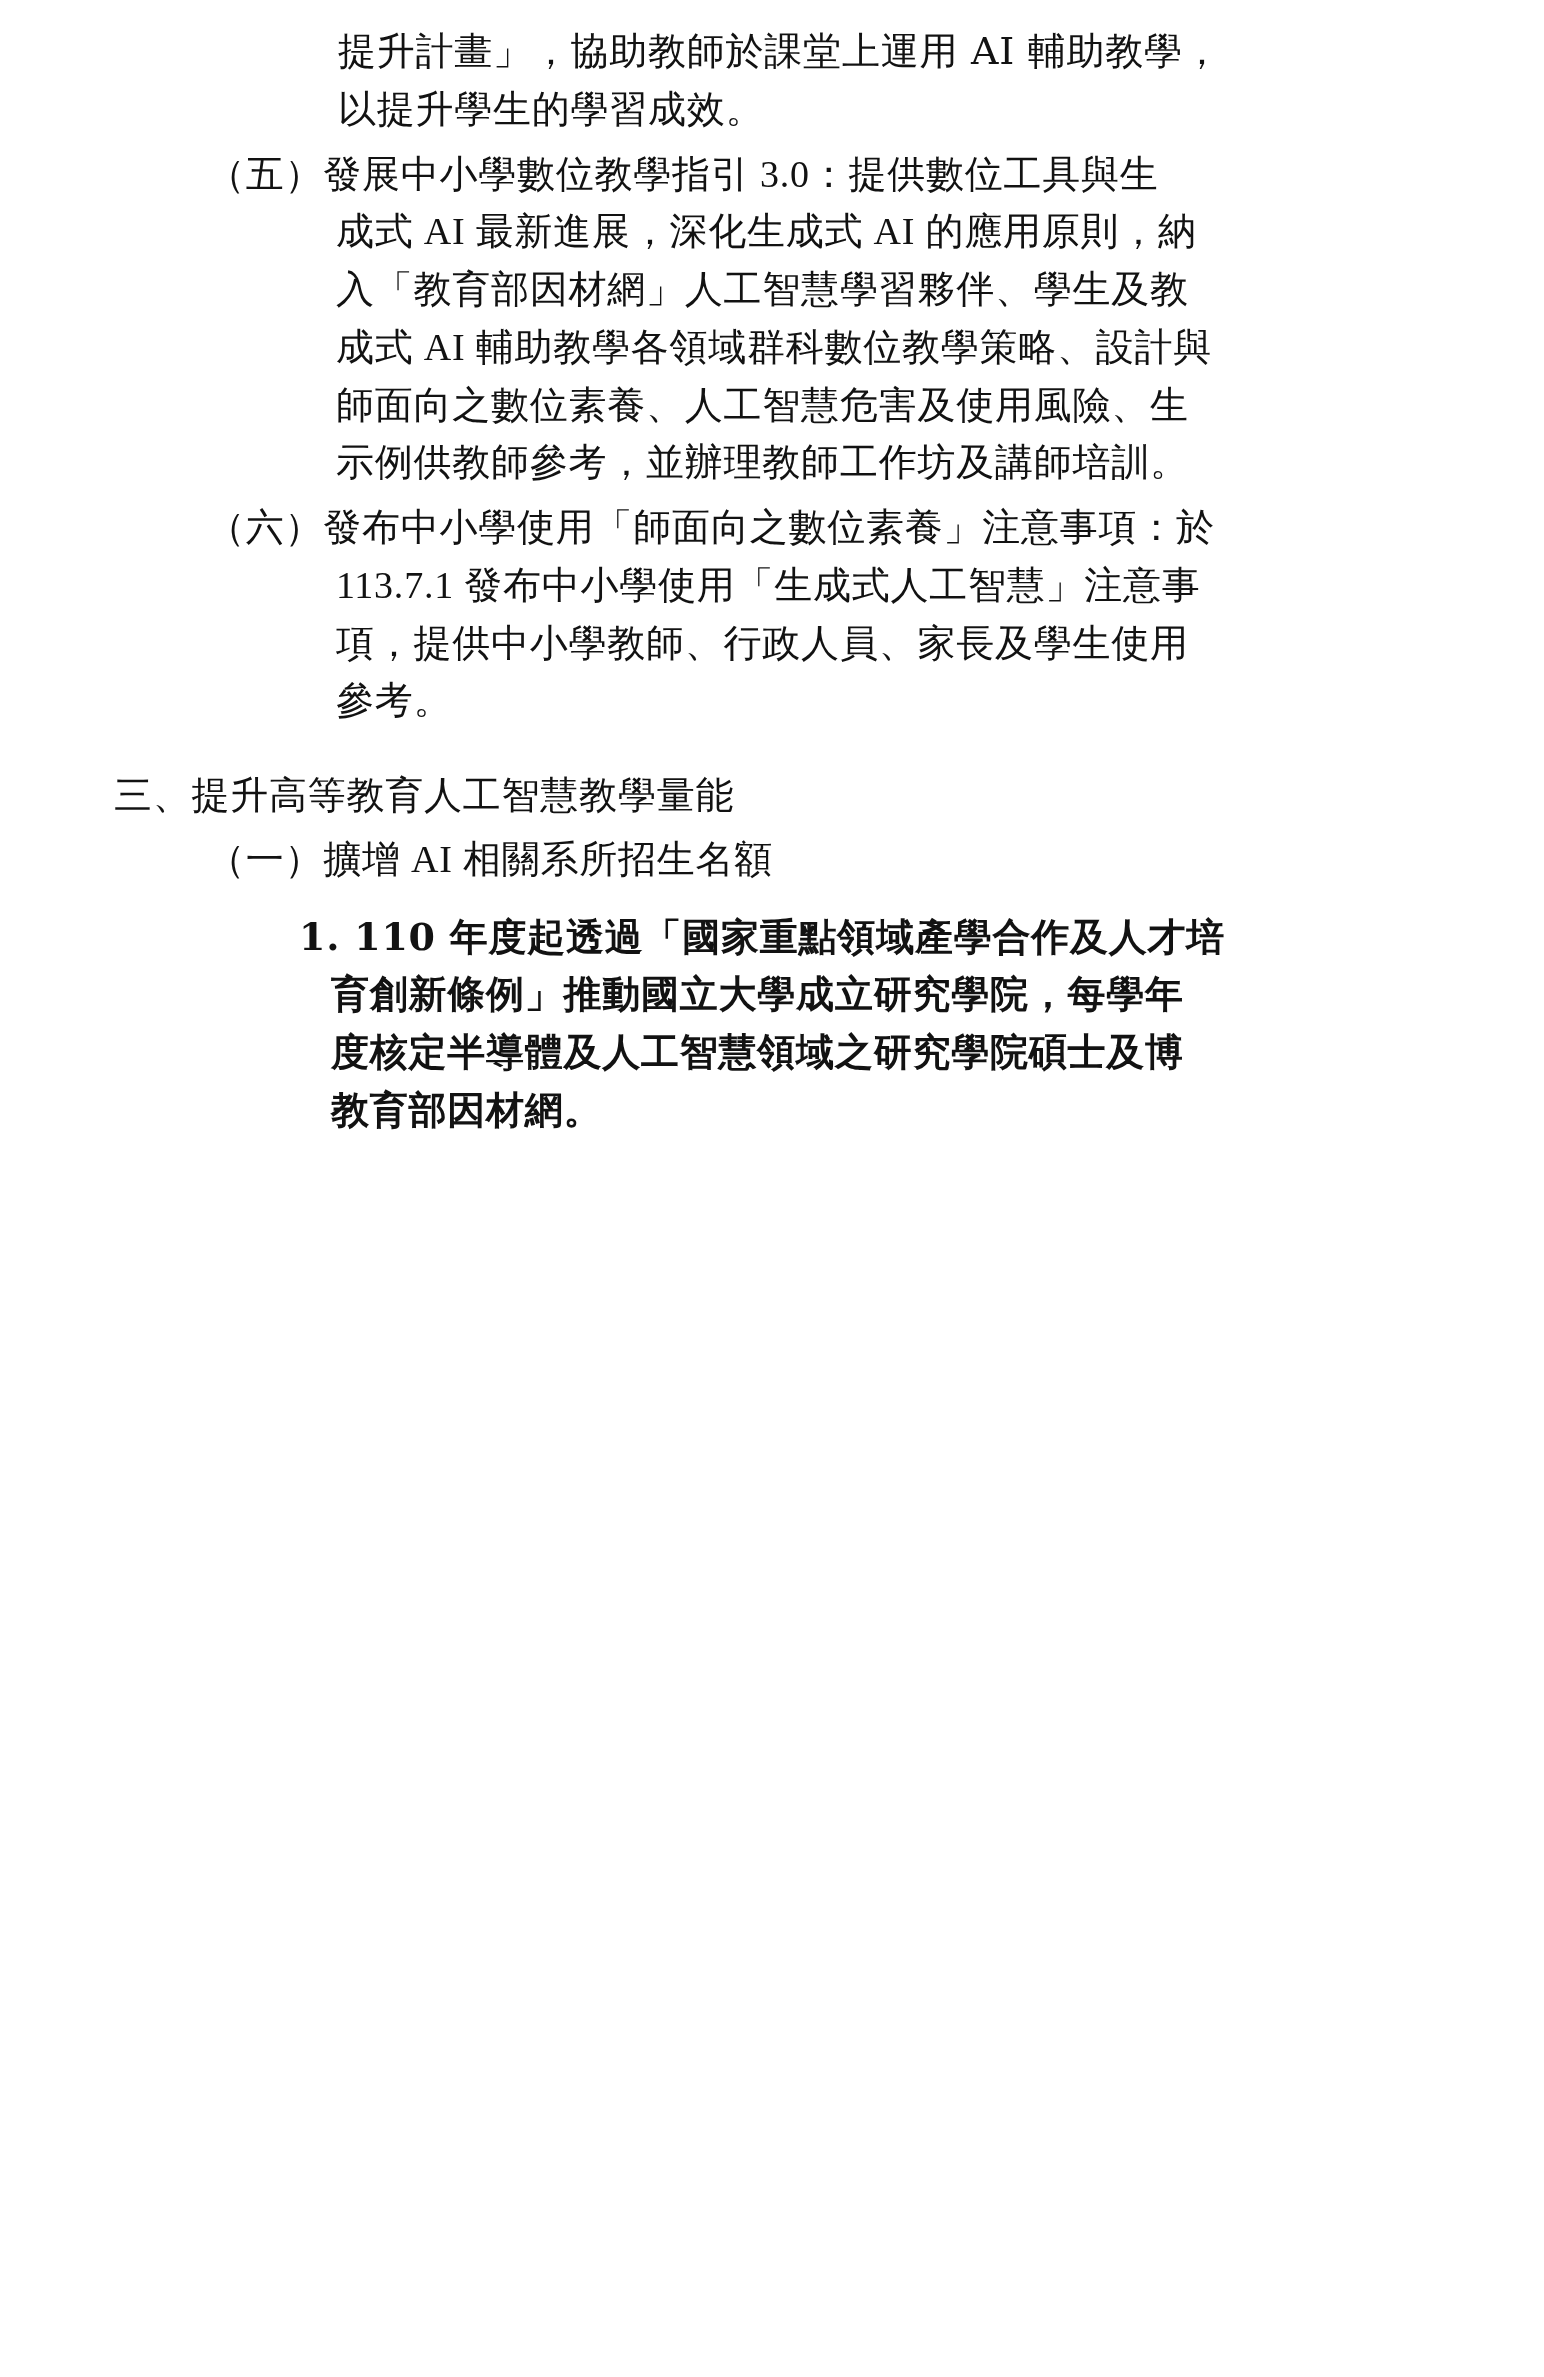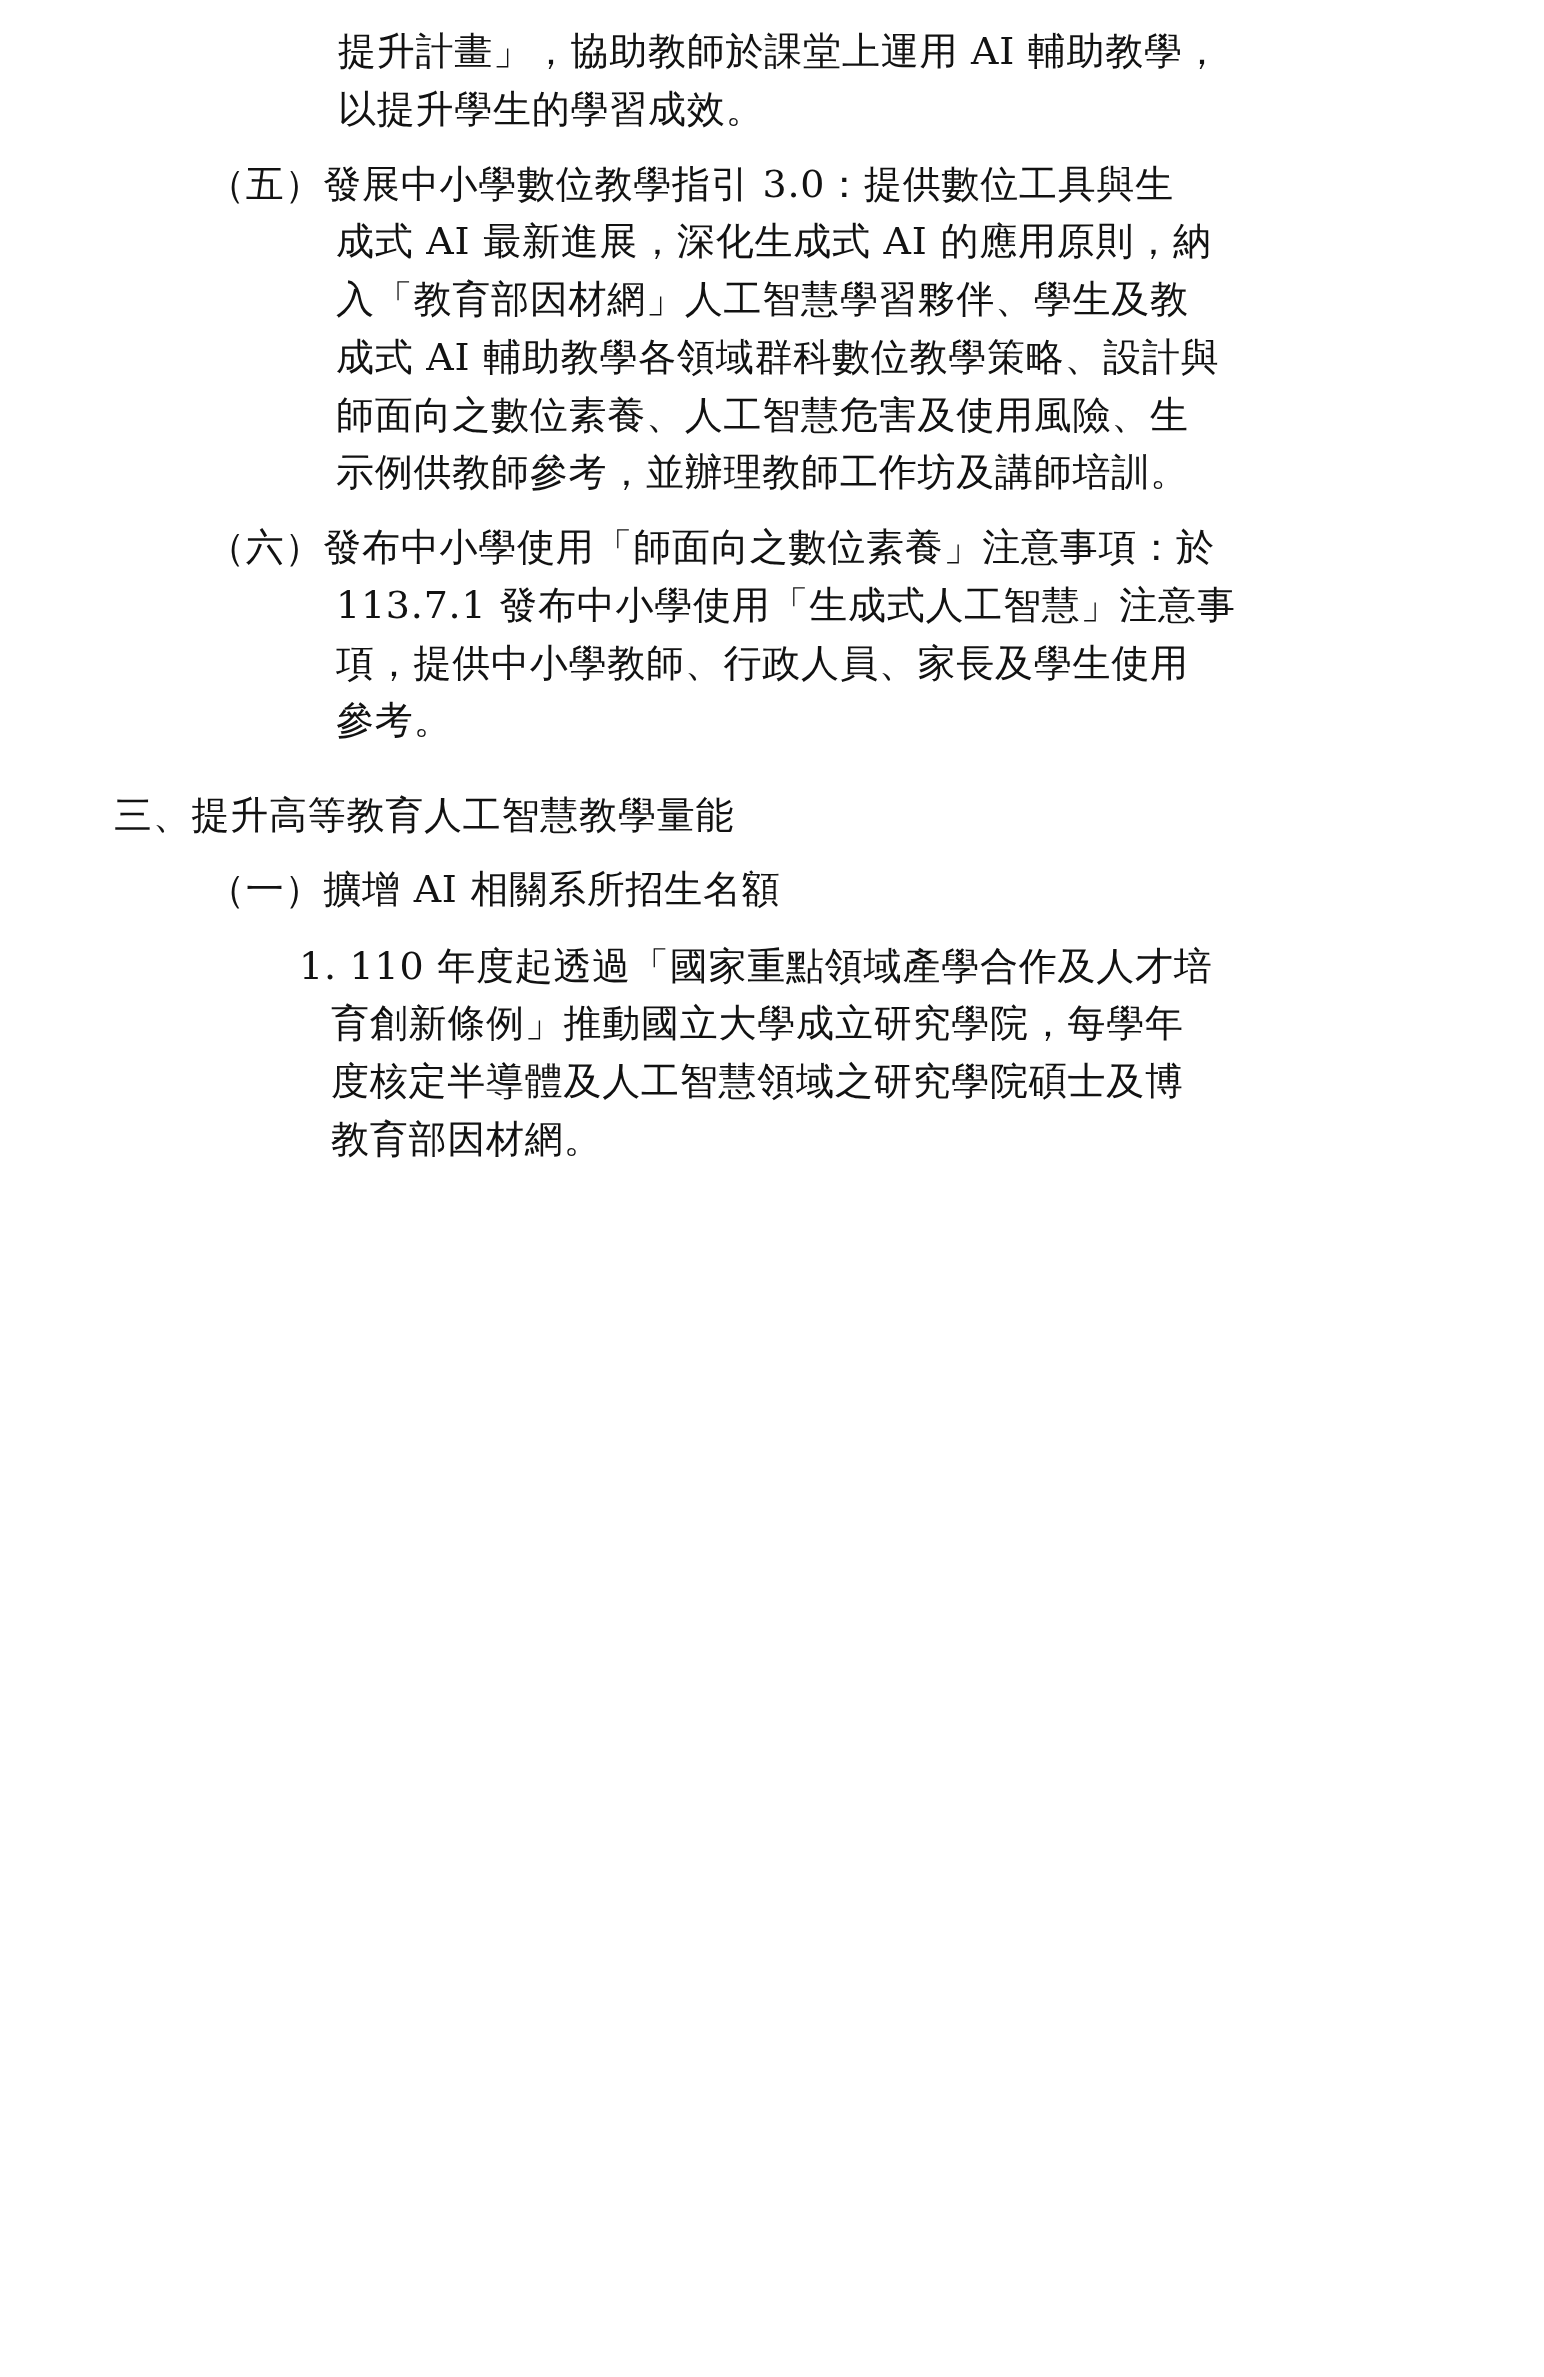--- a/index.html
+++ b/index.html
@@ -44,21 +44,22 @@
     padding-top: 23px;
   }
   .cont .ln {
     display: block;
     white-space: nowrap;
   }
   
   .lvl2 {
     margin-left: 207px;
     margin-right: 92px;
-    margin-top: 17px;
+    margin-top: 7px;
+    font-family: Liberation Serif, serif;
   }
   .lvl2 .ln {
     display: block;
     white-space: nowrap;
   }
   .lvl2 .ln.first {
     text-indent: 0;
     margin-left: 0;
   }
   .lvl2 .ln.rest {
@@ -77,20 +78,21 @@
   }
   
   .lvl3 {
     margin-left: 299px;
     margin-right: 92px;
     margin-top: 18.4px;
   }
   .lvl3 .ln {
     display: block;
     white-space: nowrap;
+    font-weight: bold;
   }
   .lvl3 .ln.rest {
     margin-left: 32px;
   }
   .spacer-sm { height: 10.7px; }
 </style>
 </head>
 <body>
 
 <div class="page">

